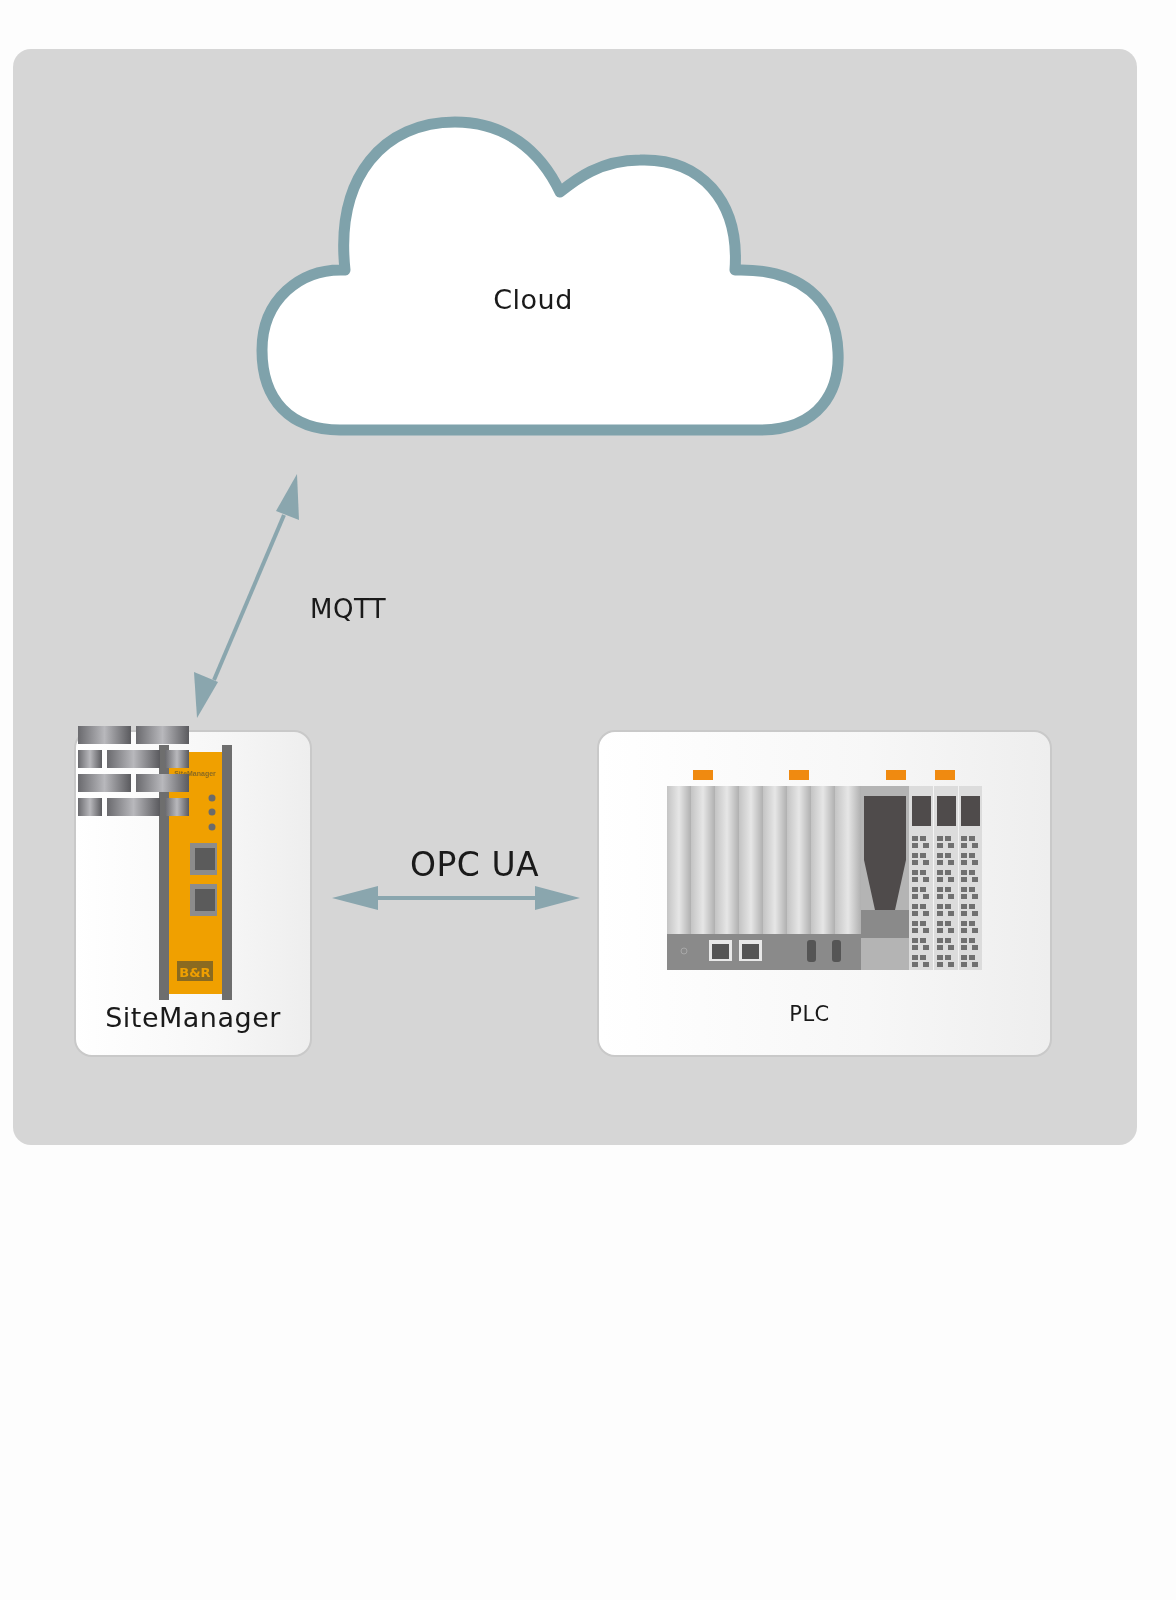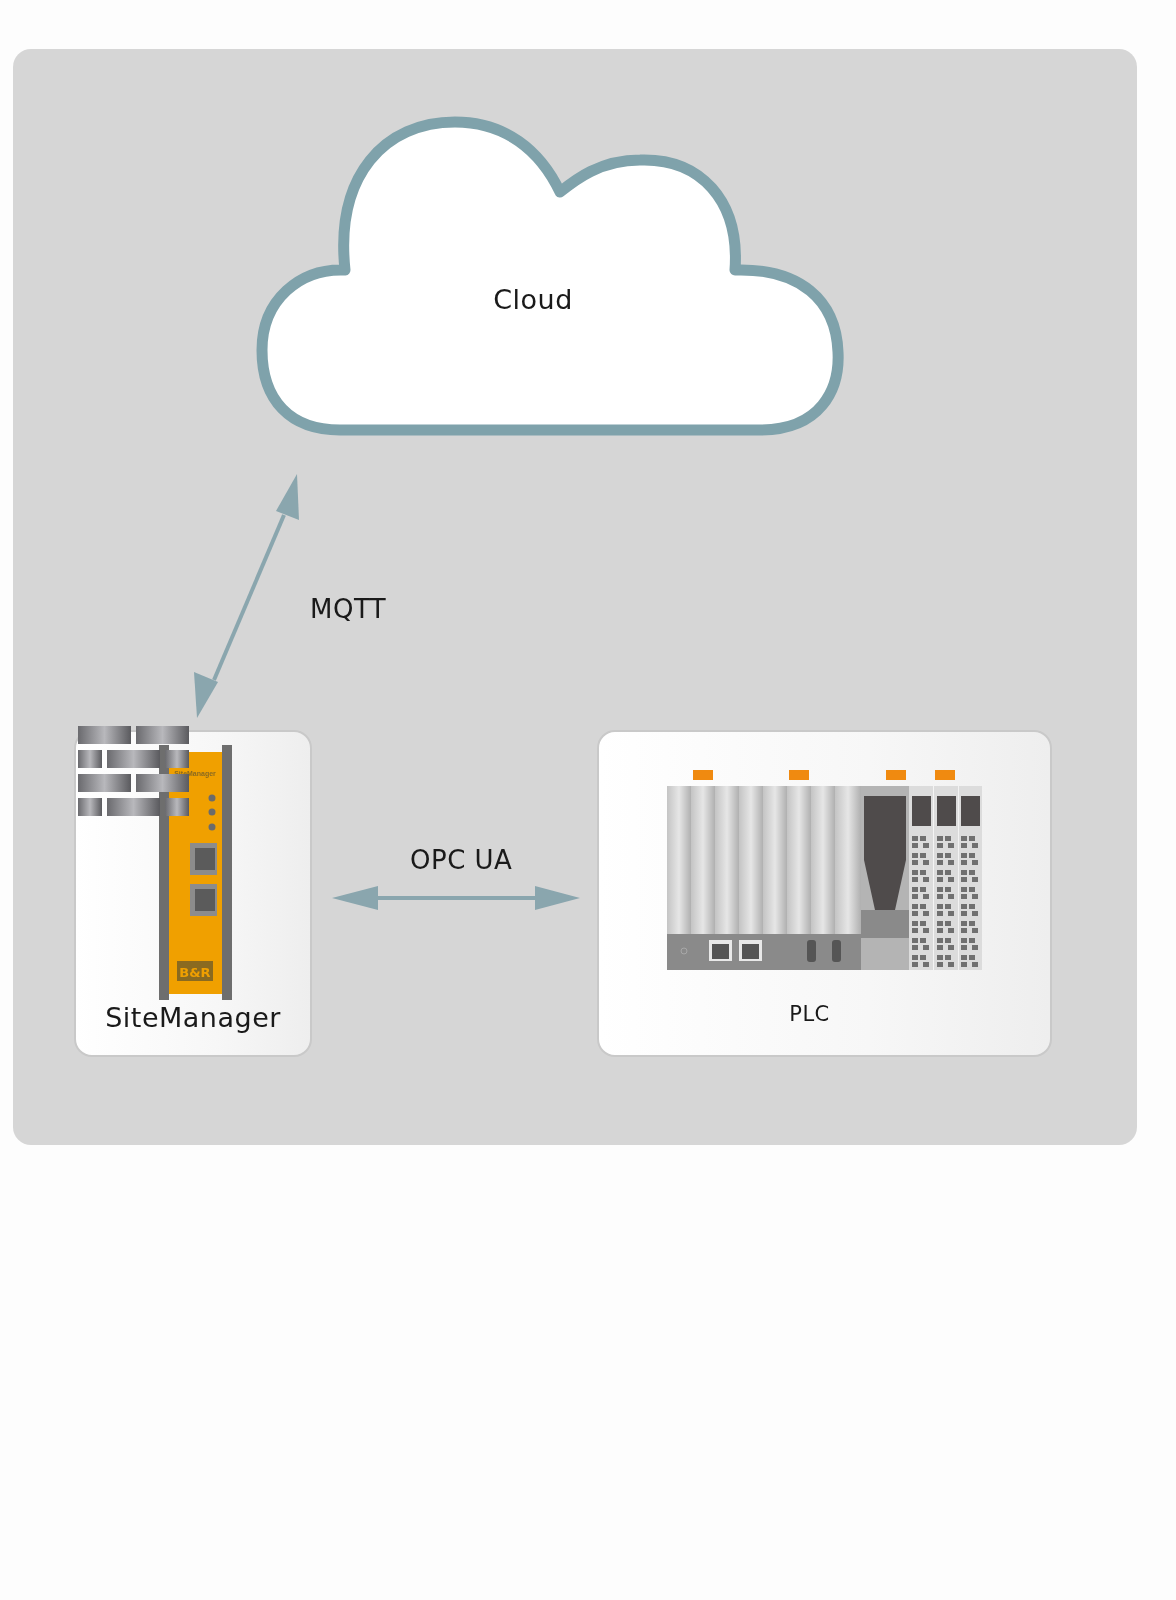--- a/index.html
+++ b/index.html
@@ -215,13 +215,13 @@
       <rect x="961" y="955" width="6" height="5"></rect>
       <rect x="969" y="955" width="6" height="5"></rect>
       <rect x="961" y="962" width="6" height="5"></rect>
       <rect x="972" y="962" width="6" height="5"></rect>
     </g>
 </svg>
 <div class="label" style="left:597px; width:425px; text-align:center; top:1002px; font-size:21px;">PLC</div>
 
 <div class="label" style="left:450px; width:166px; text-align:center; top:284px; font-size:27px;">Cloud</div>
 <div class="label" style="left:262px; top:594px; font-size:26px;margin-left:48px;">MQTT</div>
-<div class="label" style="left:410px; top:845px; font-size:26px;">OPC UA</div>
+<div class="label" style="left:410px; top:845px; font-size:33px;">OPC UA</div>
 
 </body></html>

